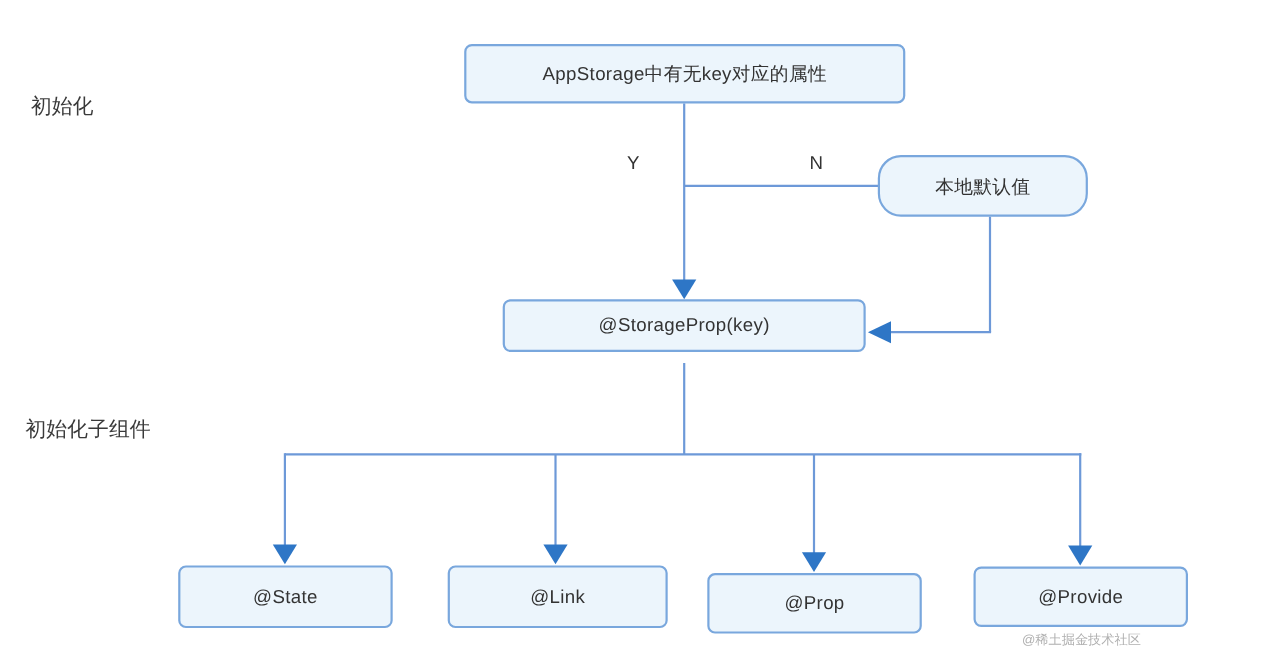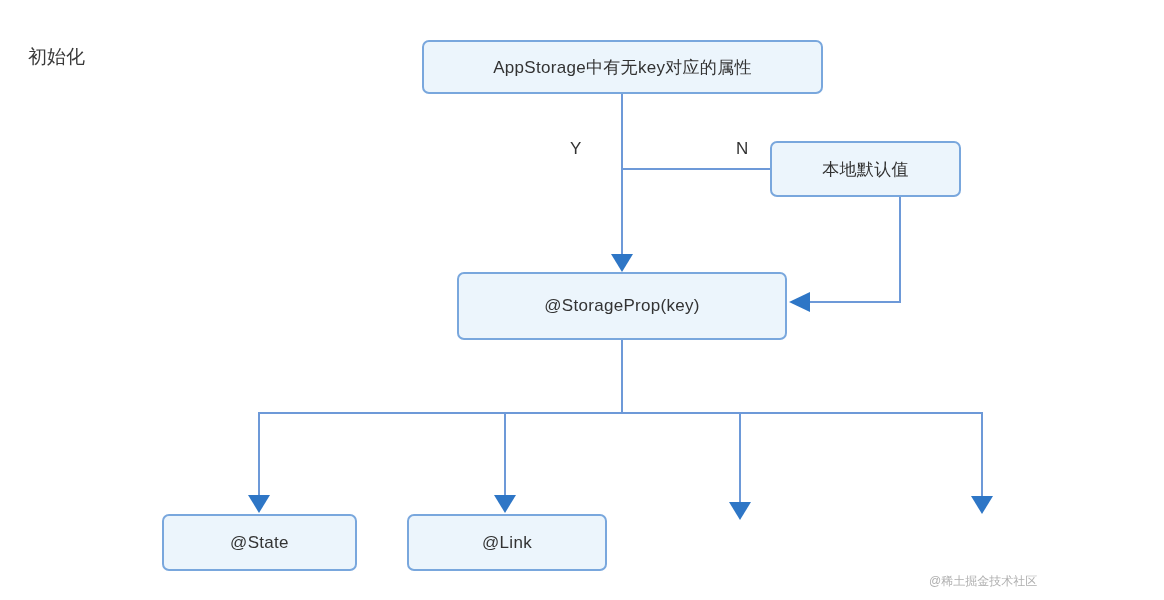--- a/index.html
+++ b/index.html
@@ -36,31 +36,32 @@
     border-radius: 7px;
     display: flex;
     align-items: center;
     justify-content: center;
     font-size: 17px;
     color: var(--text);
     letter-spacing: 0.3px;
     white-space: nowrap;
   }
   .node-question     { left: 422px; top: 40px;  width: 401px; height: 54px; }
-  .node-localdefault { left: 770px; top: 141px; width: 191px; height: 56px; }
-  .node-storageprop  { left: 457px; top: 272px; width: 330px; height: 68px; }
+  .node-localdefault { left: 798px; top: 141px; width: 191px; height: 56px; border-radius: 21px; }
+  .node-storageprop  { left: 457px; top: 272px; width: 330px; height: 48px; }
   .node-state        { left: 162px; top: 514px; width: 195px; height: 57px; text-align: center; }
   .node-link         { left: 407px; top: 514px; width: 200px; height: 57px; }
   .node-prop         { left: 643px; top: 521px; width: 195px; height: 55px; }
   .node-provide      { left: 885px; top: 515px; width: 195px; height: 55px; }
   .stage-label {
     position: absolute;
     font-size: 19px;
     color: var(--label-text);
     white-space: nowrap;
+    margin-top: 40px;
   }
   .stage-init          { left: 28px; top: 44px; }
   .stage-init-children { left: 23px; top: 337px; }
   .branch-label {
     position: absolute;
     font-size: 17px;
     color: var(--text);
   }
   .branch-y { left: 570px; top: 139px; }
   .branch-n { left: 736px; top: 139px; }
@@ -98,26 +99,29 @@
     <polygon class="head" points="494,495 516,495 505,513"></polygon>
 
     <line class="conn" x1="740" y1="413" x2="740" y2="504"></line>
     <polygon class="head" points="729,502 751,502 740,520"></polygon>
 
     <line class="conn" x1="982" y1="412" x2="982" y2="498"></line>
     <polygon class="head" points="971,496 993,496 982,514"></polygon>
   </svg>
 
   <div class="stage-label stage-init">初始化</div>
+  <div class="stage-label stage-init-children">初始化子组件</div>
 
   <div class="branch-label branch-y">Y</div>
   <div class="branch-label branch-n">N</div>
 
   <div class="node node-question">AppStorage中有无key对应的属性</div>
   <div class="node node-localdefault">本地默认值</div>
   <div class="node node-storageprop">@StorageProp(key)</div>
 
   <div class="node node-state">@State</div>
   <div class="node node-link">@Link</div>
+  <div class="node node-prop">@Prop</div>
+  <div class="node node-provide">@Provide</div>
 
   <div class="watermark">@稀土掘金技术社区</div>
 
 </div>
 
 </body></html>

